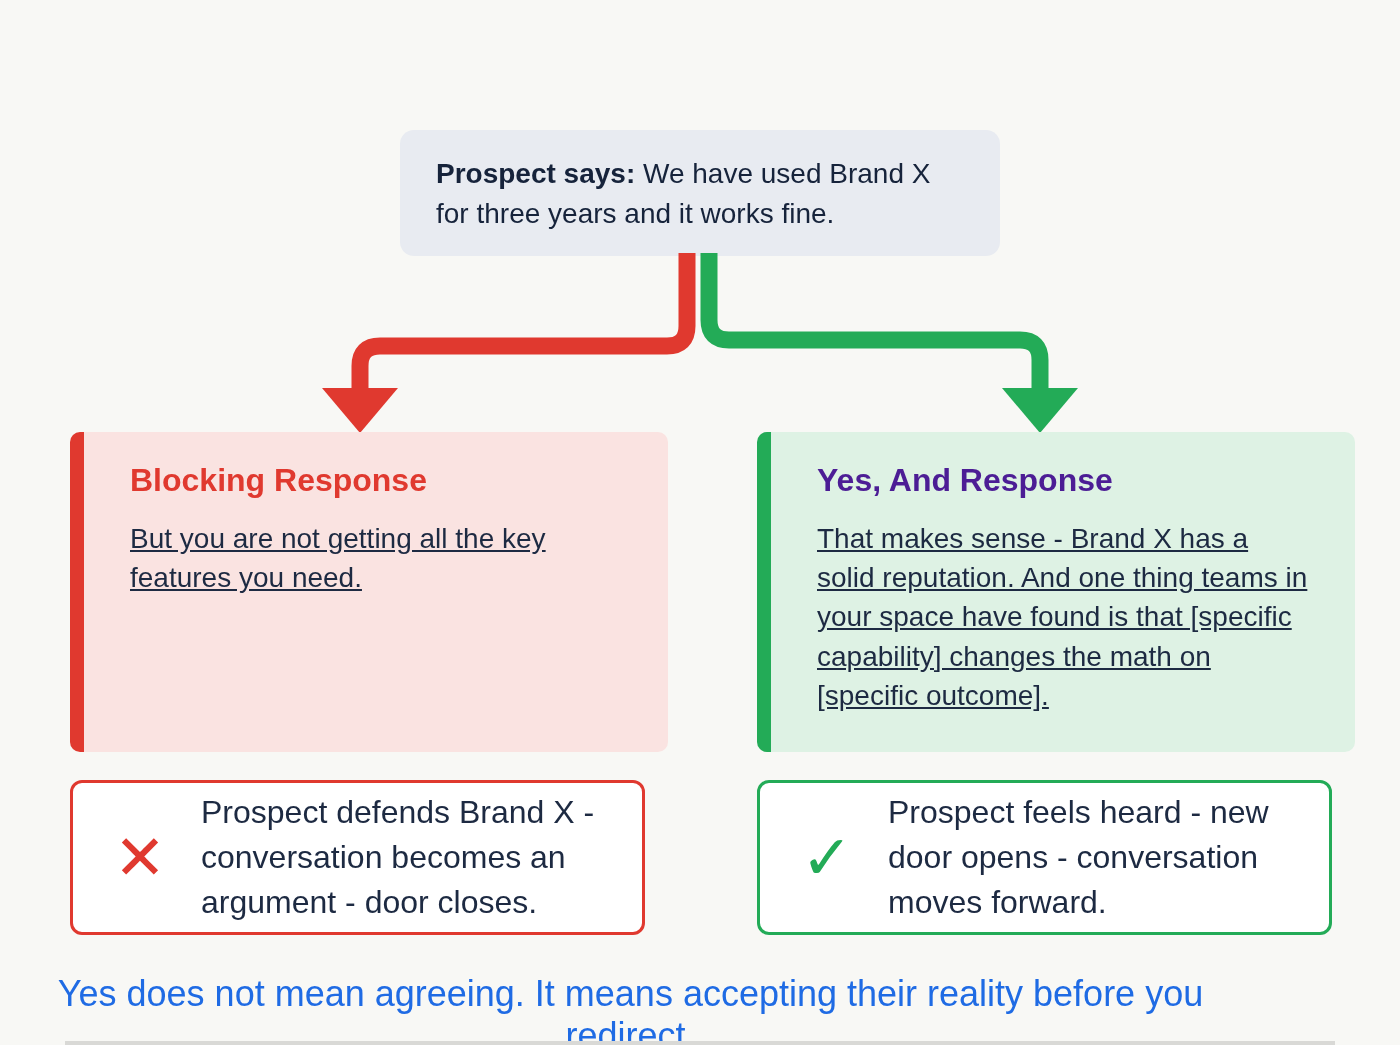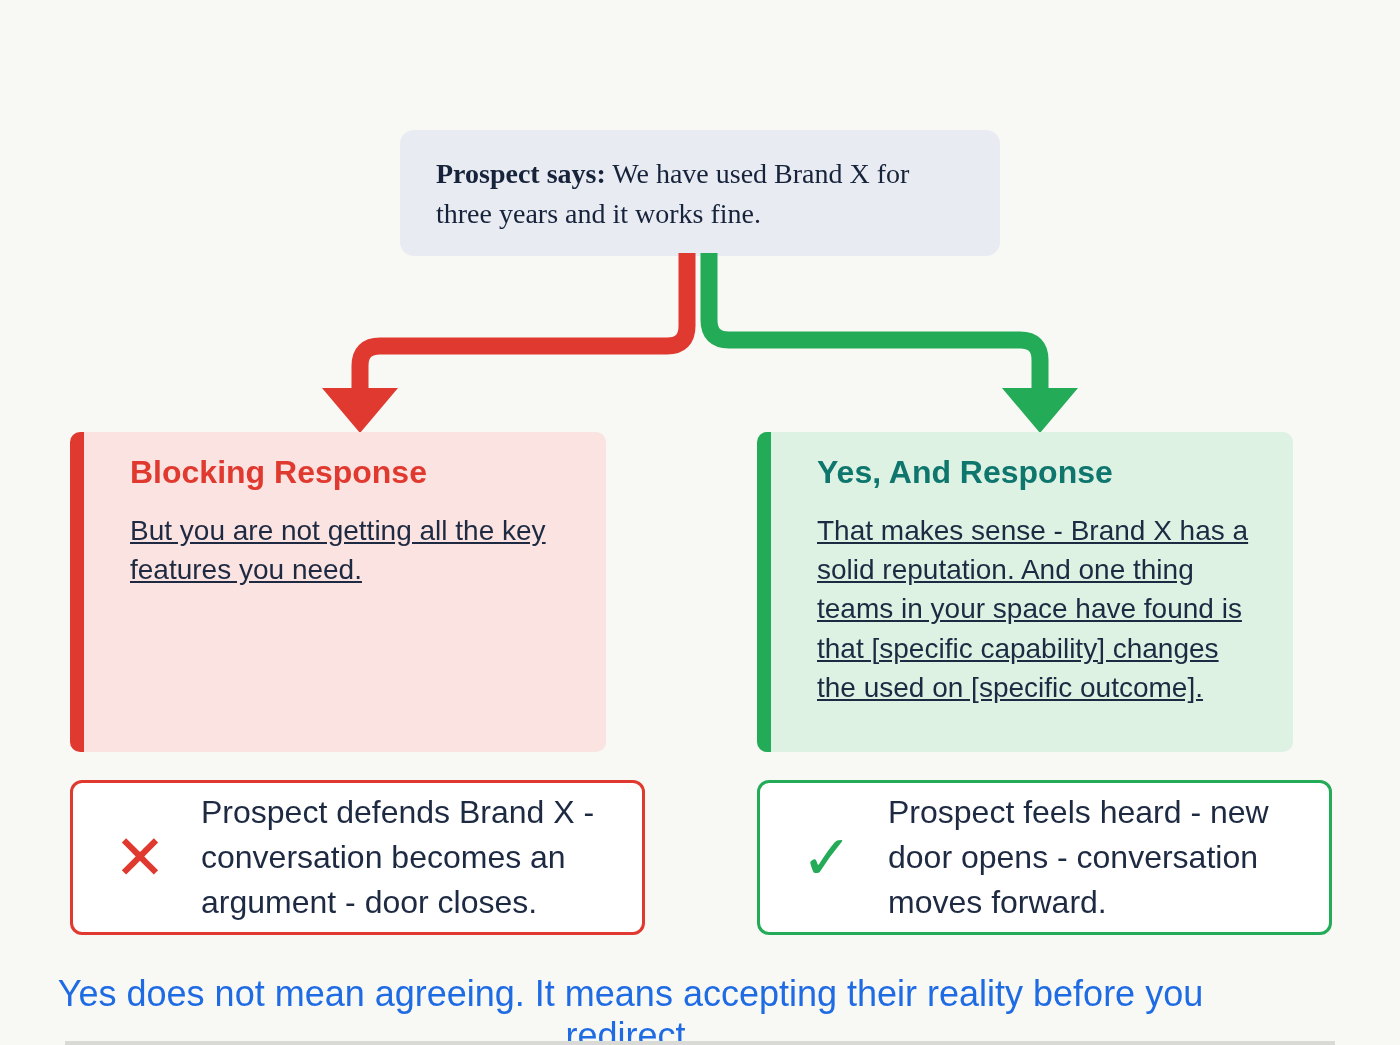--- a/index.html
+++ b/index.html
@@ -30,57 +30,56 @@
     top: 130px;
     width: 600px;
     height: 126px;
     background: #e8ebf1;
     border-radius: 14px;
     box-sizing: border-box;
     padding: 24px 36px;
     font-size: 28px;
     line-height: 1.42;
     color: #16233b;
-    font-family: Liberation Serif, serif;
   }
   .prospect-box b { font-weight: 800; }
   .arrows {
     position: absolute;
     left: 0;
     top: 0;
     width: 1400px;
     height: 1045px;
     pointer-events: none;
   }
   .response-card {
     position: absolute;
     top: 432px;
     height: 320px;
-    width: 536px;
+    width: 598px;
     box-sizing: border-box;
     border-radius: 10px;
-    padding: 22px 44px 0 46px;
+    padding: 30px 44px 0 46px;
   }
   .card-blocking {
     left: 70px;
     background: #fae3e1;
     border-left: 14px solid #e0392f;
   }
   .card-yesand {
     left: 757px;
     background: #def2e4;
     border-left: 14px solid #23ab57;
   }
   .card-heading {
     font-size: 32px;
     font-weight: 800;
     margin-bottom: 20px;
   }
   .card-blocking .card-heading { color: #e0392f; }
-  .card-yesand  .card-heading { color: #0f766e; }
+  .card-yesand  .card-heading { color: #4c1d95; }
   .card-body {
     font-size: 28px;
     line-height: 1.40;
     color: #1d2a42;
     text-decoration: underline;
   }
   .outcome-box {
     position: absolute;
     top: 780px;
     height: 155px;
@@ -148,21 +147,21 @@
     <polygon points="1002,388 1078,388 1040,433" fill="#23ab57"></polygon>
   </svg>
 
   <div class="response-card card-blocking">
     <div class="card-heading">Blocking Response</div>
     <div class="card-body">But you are not getting all the key features you need.</div>
   </div>
 
   <div class="response-card card-yesand">
     <div class="card-heading">Yes, And Response</div>
-    <div class="card-body">That makes sense - Brand X has a solid reputation. And one thing teams in your space have found is that [specific capability] changes the used on [specific outcome].</div>
+    <div class="card-body">That makes sense - Brand X has a solid reputation. And one thing teams in your space have found is that [specific capability] changes the math on [specific outcome].</div>
   </div>
 
   <div class="outcome-box outcome-blocking">
     <div class="outcome-icon">✕</div>
     <div class="outcome-text">Prospect defends Brand X - conversation becomes an argument - door closes.</div>
   </div>
 
   <div class="outcome-box outcome-yesand">
     <div class="outcome-icon">✓</div>
     <div class="outcome-text">Prospect feels heard - new door opens - conversation moves forward.</div>

